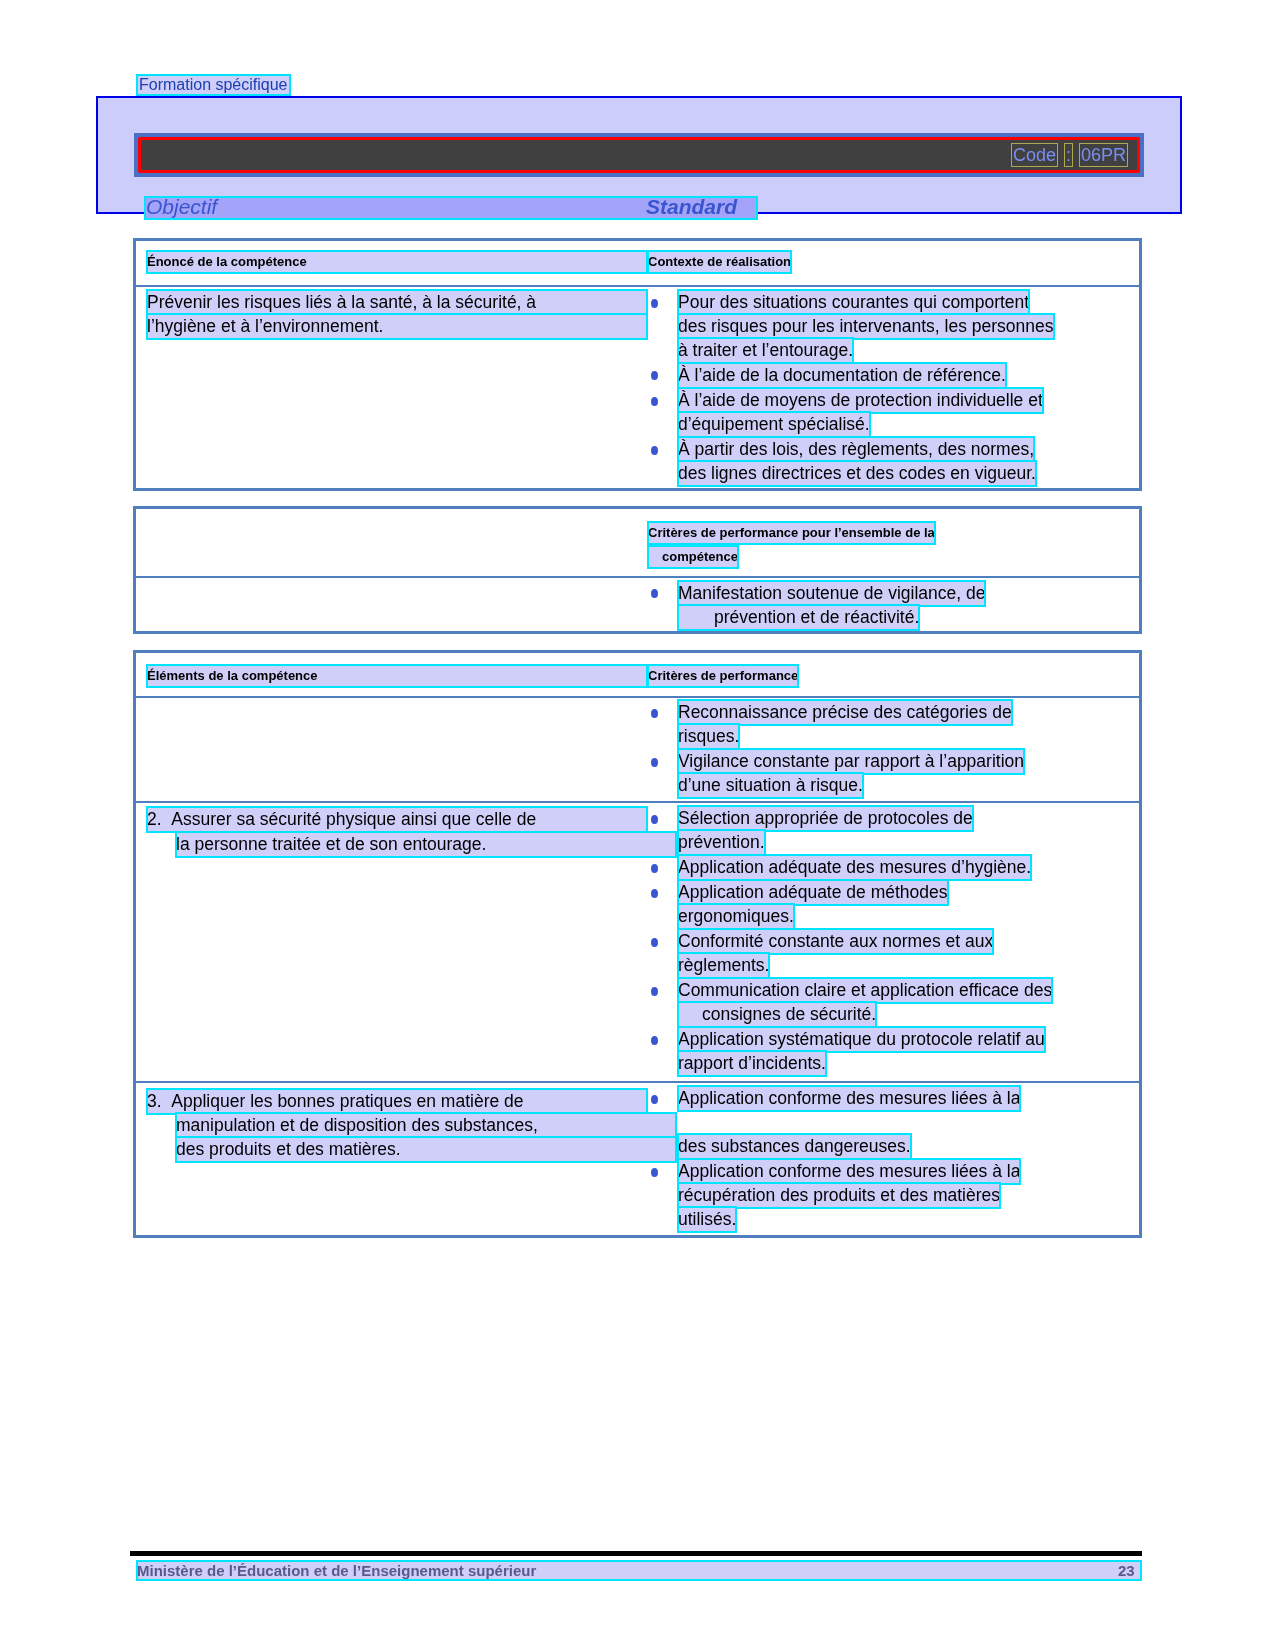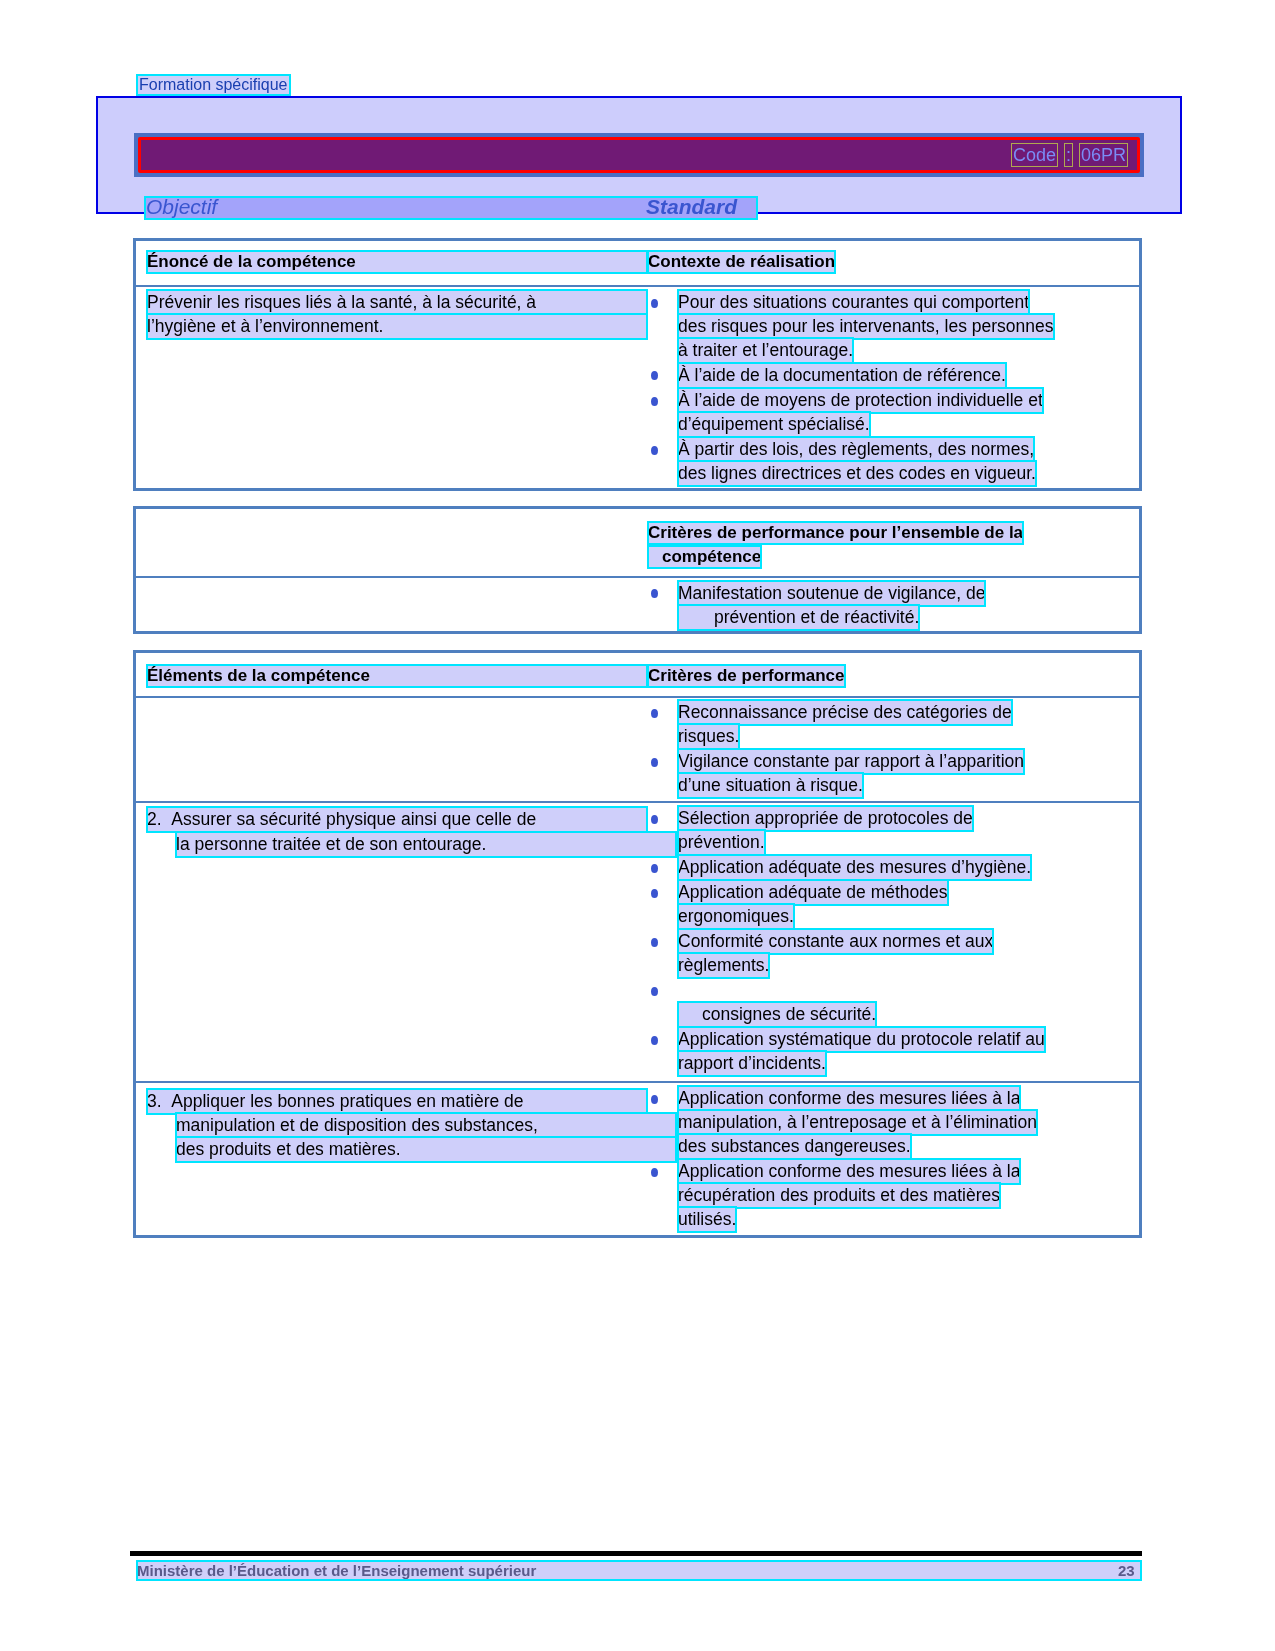--- a/index.html
+++ b/index.html
@@ -6,34 +6,34 @@
   body { width:1275px; height:1651px; position:relative; overflow:hidden;
          font-family:"Liberation Sans", sans-serif; color:#000; }
   .abs { position:absolute; }
   .hl { background:#cfcffa; outline:2px solid #00e5ff; outline-offset:-1px; }
 
   #top-label { left:137px; top:75px; font-size:16px; line-height:20px; color:#1a3fb0; padding:0 2px; }
 
   #header-band { left:96px; top:96px; width:1086px; height:118px; background:#cdcdfc;
                  border:2px solid #0000e6; box-sizing:border-box; }
   #code-bar-outer { left:134px; top:133px; width:1010px; height:44px; background:#4a6fc4; }
-  #code-bar { left:138px; top:137px; width:1002px; height:36px; background:#701a75;
+  #code-bar { left:138px; top:137px; width:1002px; height:36px; background:#404040;
               border:3px solid #ff0000; box-sizing:border-box; border-radius:2px; }
   #code-text { right:10px; top:4px; font-size:18px; line-height:22px; color:#7a8cf5; display:flex; gap:8px; }
   #code-text span { outline:1px solid #b0a850; padding:0 1px; }
 
   #objectif-row { left:146px; top:198px; width:610px; height:20px; background:#a3a3fa;
                   outline:2px solid #00e5ff; }
   #objectif { left:0; top:-3px; font-size:21px; font-weight:normal; font-style:italic; color:#3a55d0; }
   #standard { left:500px; top:-3px; font-size:21px; font-weight:bold; font-style:italic; color:#3a55d0; }
 
   .tbl { position:absolute; left:133px; width:1009px; border:3px solid #4f7fbf;
          box-sizing:border-box; background:#fff; }
   .hdiv { position:absolute; left:0; right:0; height:2px; background:#4f7fbf; }
-  .col-hd { position:absolute; font-size:17px; font-weight:bold; line-height:22px; }
+  .col-hd { position:absolute; font-size:13px; font-weight:bold; line-height:22px; }
   .txt { position:absolute; font-size:17.5px; line-height:24.5px; }
   .bullet { position:absolute; width:7px; height:9px; background:#3a55d0; border-radius:50% 50% 50% 50%; }
 
   #footer-rule { left:130px; top:1551px; width:1012px; height:5px; background:#000; }
   #footer-left { left:137px; top:1561px; font-size:15px; font-weight:bold; color:#5a5a8a; line-height:19px; }
   #footer-right { left:1118px; top:1561px; font-size:15px; font-weight:bold; color:#5a5a8a; line-height:19px; }
   #footer-bg { left:137px; top:1561px; width:1004px; height:19px; }
 </style>
 </head>
 <body>
@@ -107,34 +107,34 @@
   <div class="txt hl" style="left:542px;top:177px;">prévention.</div>
   <span class="bullet" style="left:515px;top:211px;"></span>
   <div class="txt hl" style="left:542px;top:202px;">Application adéquate des mesures d’hygiène.</div>
   <span class="bullet" style="left:515px;top:236px;"></span>
   <div class="txt hl" style="left:542px;top:227px;">Application adéquate de méthodes</div>
   <div class="txt hl" style="left:542px;top:251px;">ergonomiques.</div>
   <span class="bullet" style="left:515px;top:285px;"></span>
   <div class="txt hl" style="left:542px;top:276px;">Conformité constante aux normes et aux</div>
   <div class="txt hl" style="left:542px;top:300px;">règlements.</div>
   <span class="bullet" style="left:515px;top:334px;"></span>
+  <div class="txt hl" style="left:542px;top:325px;">Communication claire et application efficace des</div>
   <div class="txt hl" style="left:542px;top:349px;padding-left:24px;">consignes de sécurité.</div>
   <span class="bullet" style="left:515px;top:383px;"></span>
   <div class="txt hl" style="left:542px;top:374px;">Application systématique du protocole relatif au</div>
   <div class="txt hl" style="left:542px;top:398px;">rapport d’incidents.</div>
   <div class="hdiv" style="top:428px;"></div>
 
   <div class="txt hl" style="left:11px;top:436px;width:500px;">
     <span>3.</span>&nbsp;&nbsp;<span>Appliquer les bonnes pratiques en matière de</span>
   </div>
   <div class="txt hl" style="left:40px;top:460px;width:500px;">manipulation et de disposition des substances,</div>
   <div class="txt hl" style="left:40px;top:484px;width:500px;">des produits et des matières.</div>
   <span class="bullet" style="left:515px;top:442px;"></span>
   <div class="txt hl" style="left:542px;top:433px;">Application conforme des mesures liées à la</div>
-  <div class="txt hl" style="left:542px;top:457px;">manipulation, à l’entreposage et à l’élimination</div>
   <div class="txt hl" style="left:542px;top:481px;">des substances dangereuses.</div>
   <span class="bullet" style="left:515px;top:515px;"></span>
   <div class="txt hl" style="left:542px;top:506px;">Application conforme des mesures liées à la</div>
   <div class="txt hl" style="left:542px;top:530px;">récupération des produits et des matières</div>
   <div class="txt hl" style="left:542px;top:554px;">utilisés.</div>
 </div>
 
 <div id="footer-rule" class="abs"></div>
 <div id="footer-bg" class="abs hl"></div>
 <div id="footer-left" class="abs">Ministère de l’Éducation et de l’Enseignement supérieur</div>

